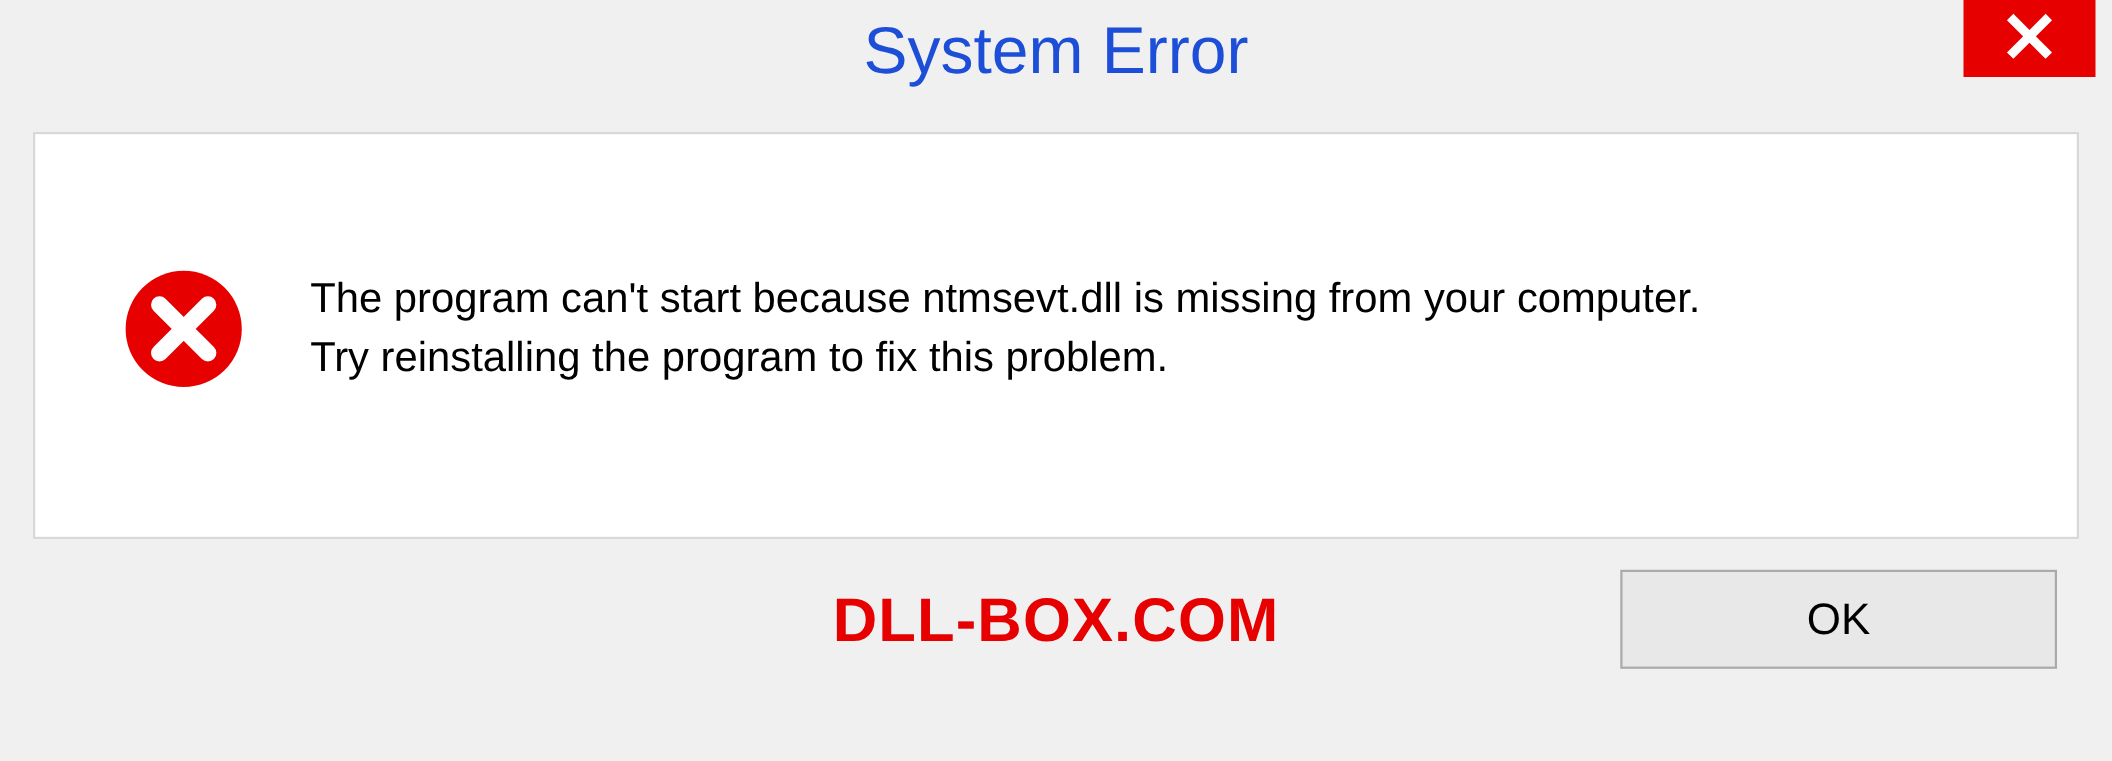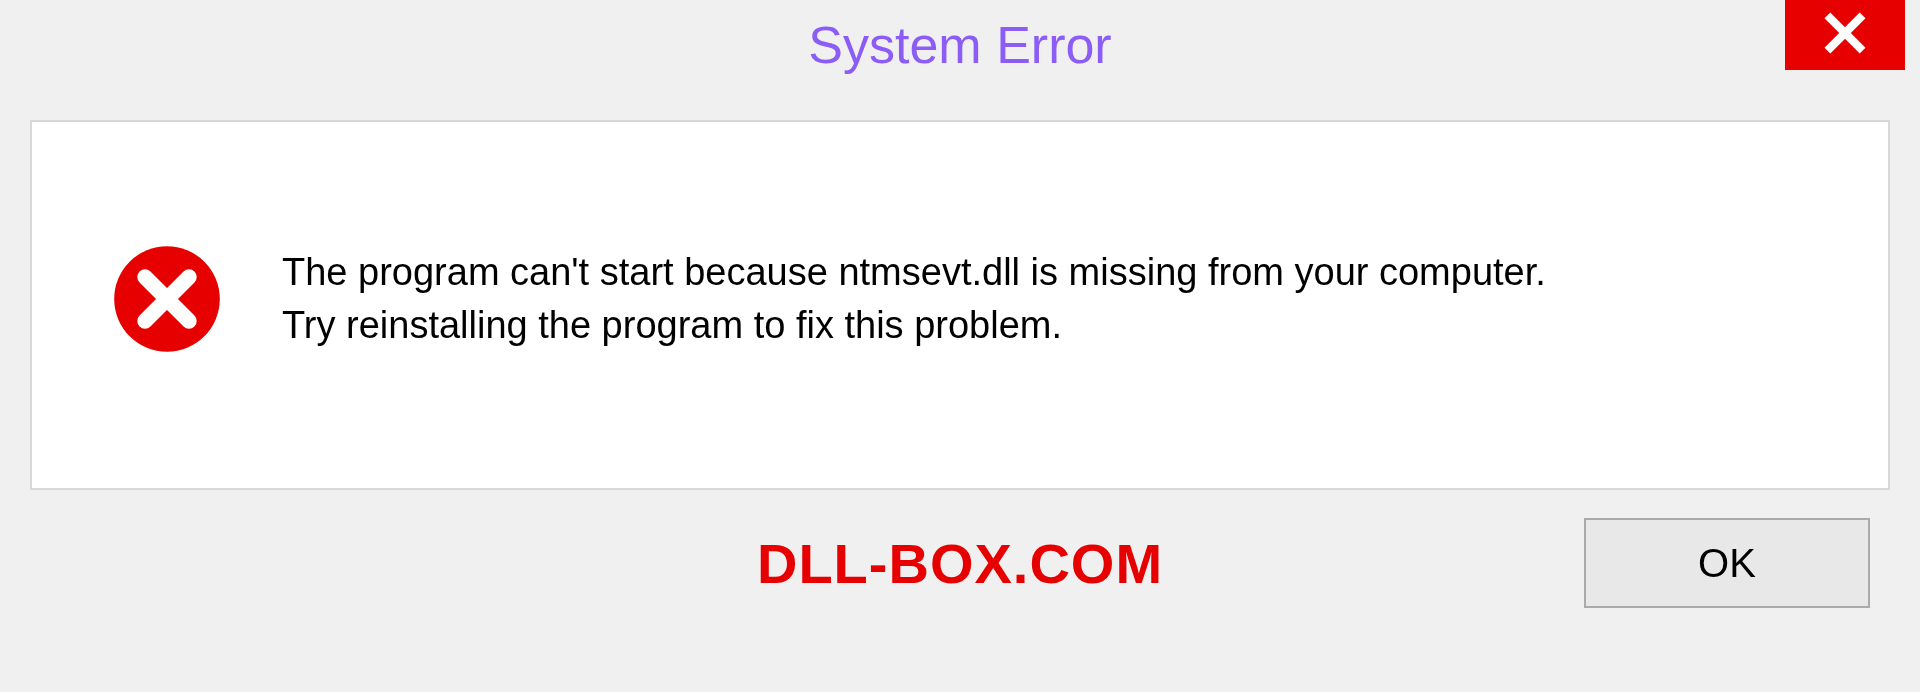--- a/index.html
+++ b/index.html
@@ -17,23 +17,23 @@
     }
     .titlebar {
       display: flex;
       align-items: center;
       justify-content: center;
       height: 90px;
       position: relative;
       background: #f0f0f0;
     }
     .title-text {
-      font-size: 52px;
+      font-size: 60px;
       font-weight: 400;
-      color: #8b5cf6;
+      color: #1d4ed8;
     }
     .close-btn {
       position: absolute;
       right: 15px;
       top: 0;
       width: 120px;
       height: 70px;
       background: #e60000;
       display: flex;
       align-items: center;
@@ -80,21 +80,21 @@
       position: absolute;
       left: 50%;
       transform: translateX(-50%);
       font-size: 56px;
       font-weight: 900;
       color: #e60000;
       letter-spacing: 1px;
       font-family: Arial, sans-serif;
     }
     .ok-button {
-      width: 286px;
+      width: 397px;
       height: 90px;
       background: #e8e8e8;
       border: 2px solid #aaaaaa;
       font-size: 40px;
       font-weight: 400;
       color: #000;
       cursor: pointer;
       font-family: "Segoe UI", Tahoma, Arial, sans-serif;
       display: flex;
       align-items: center;

